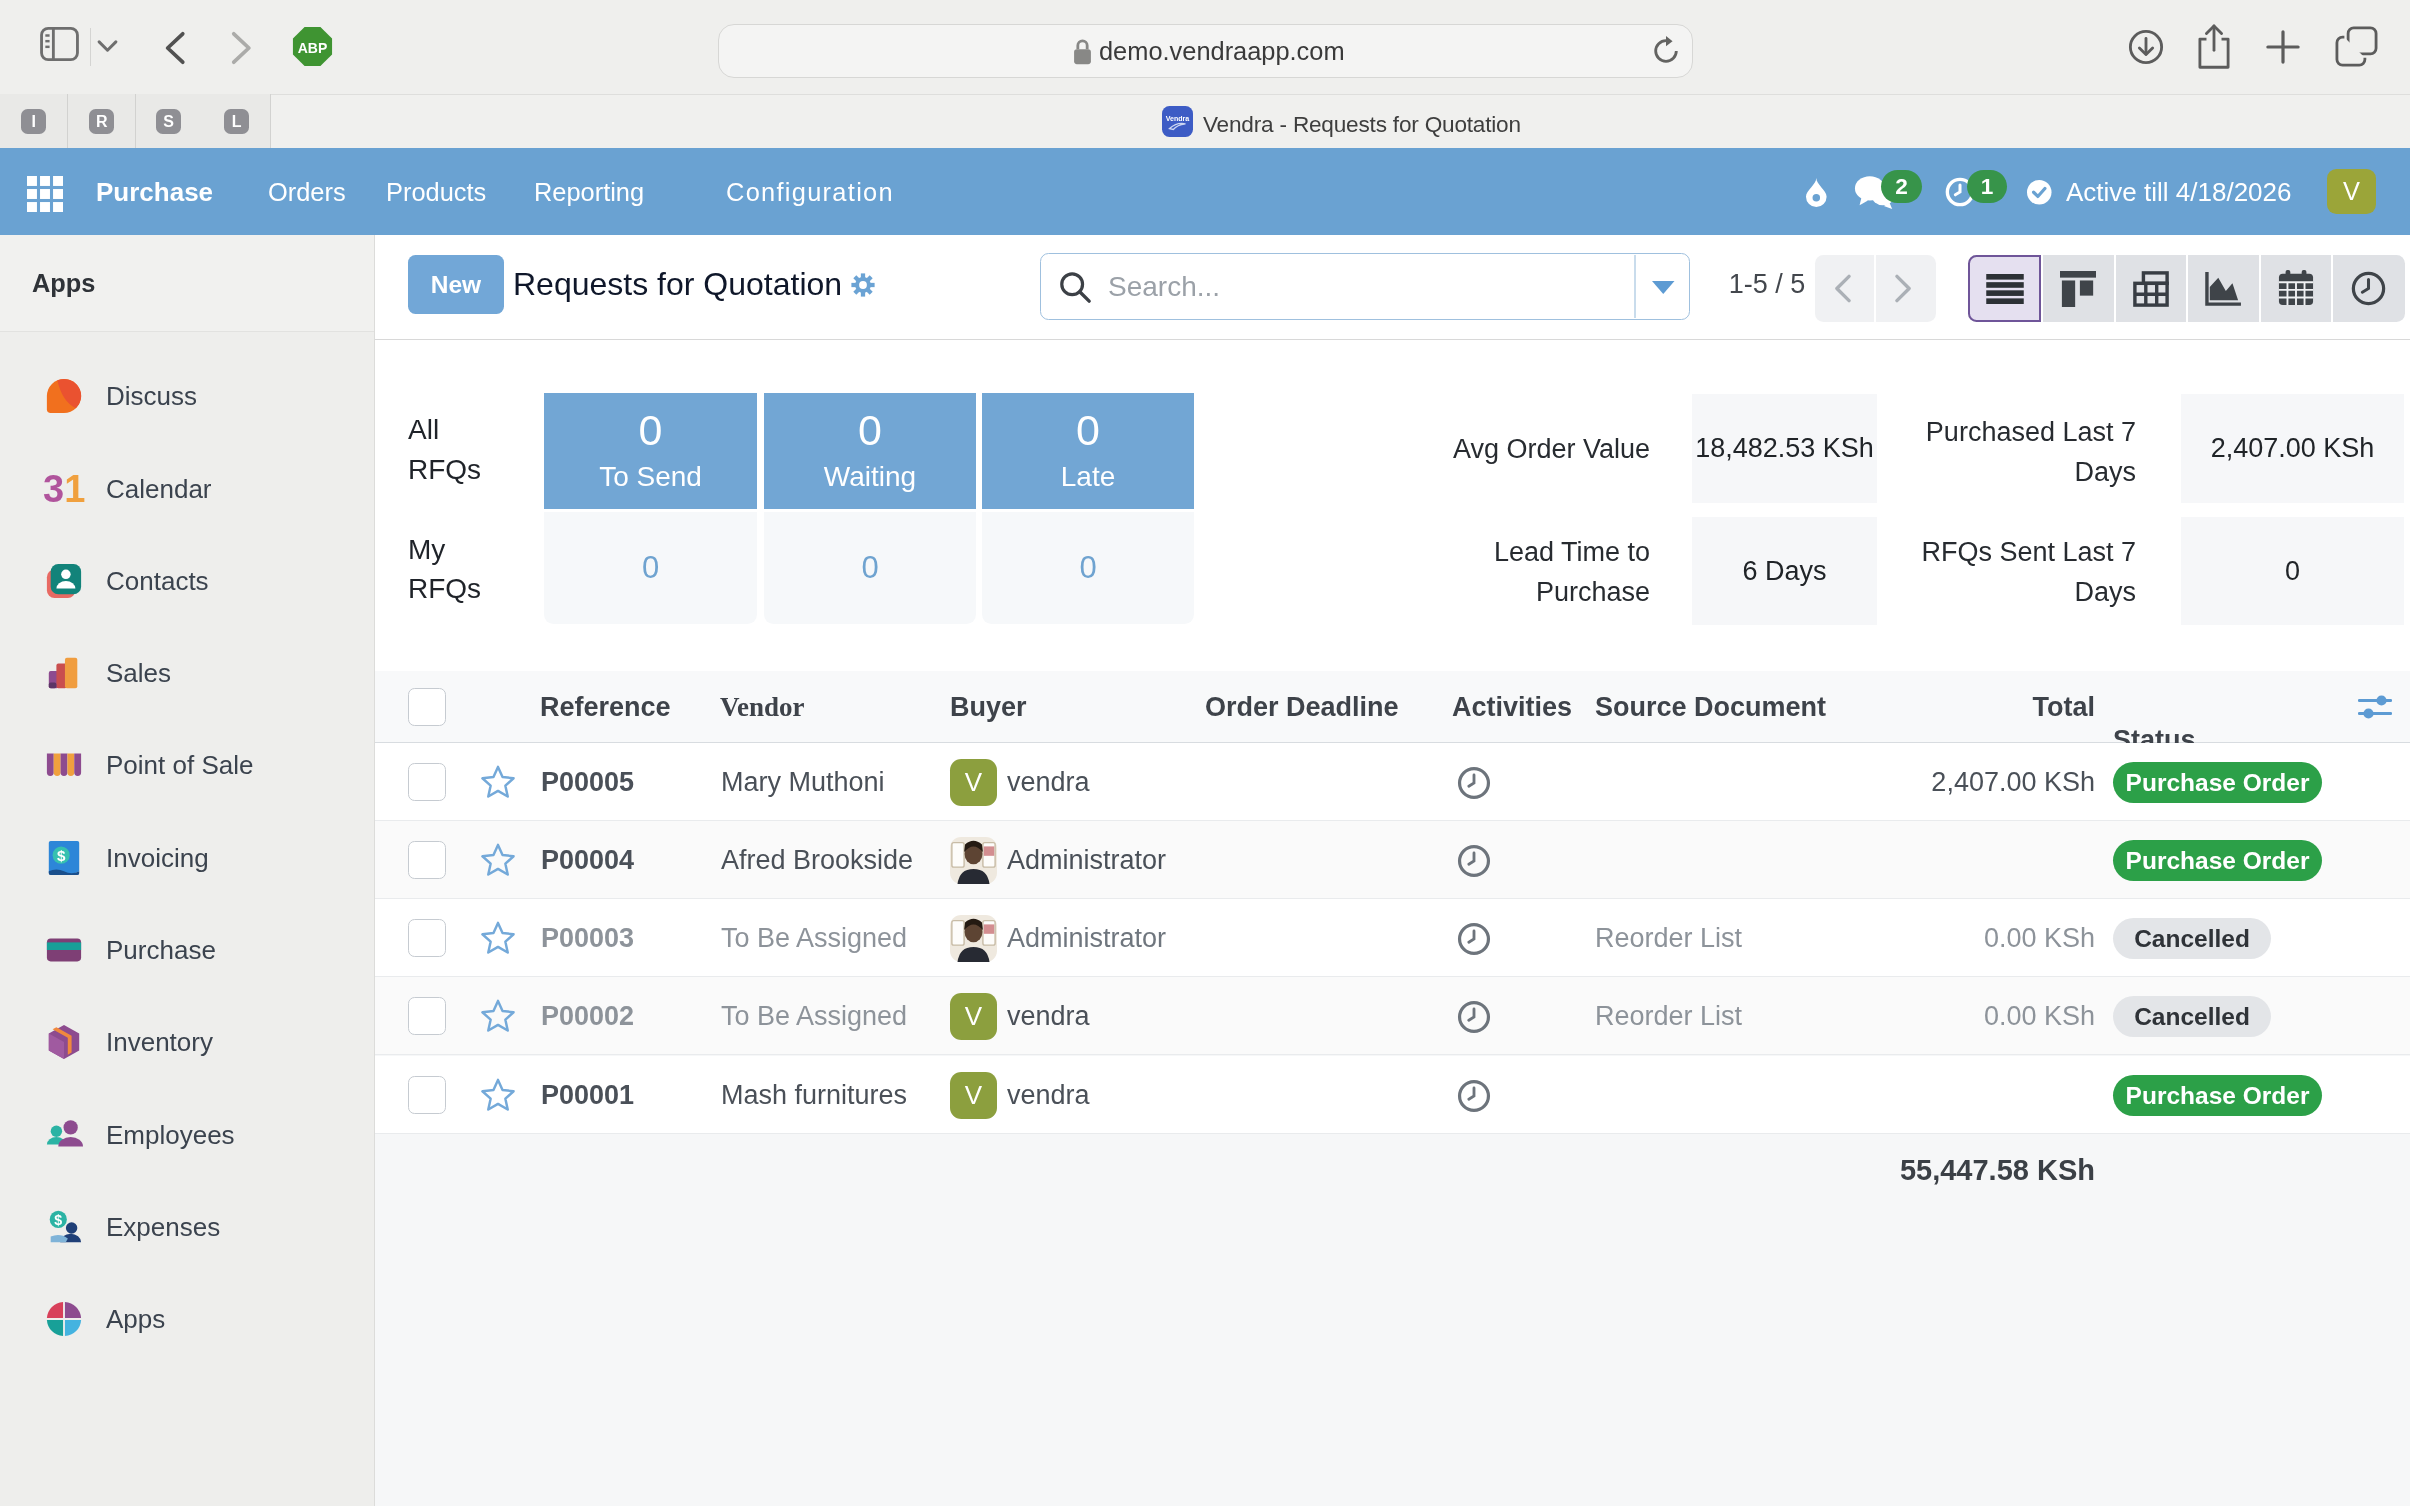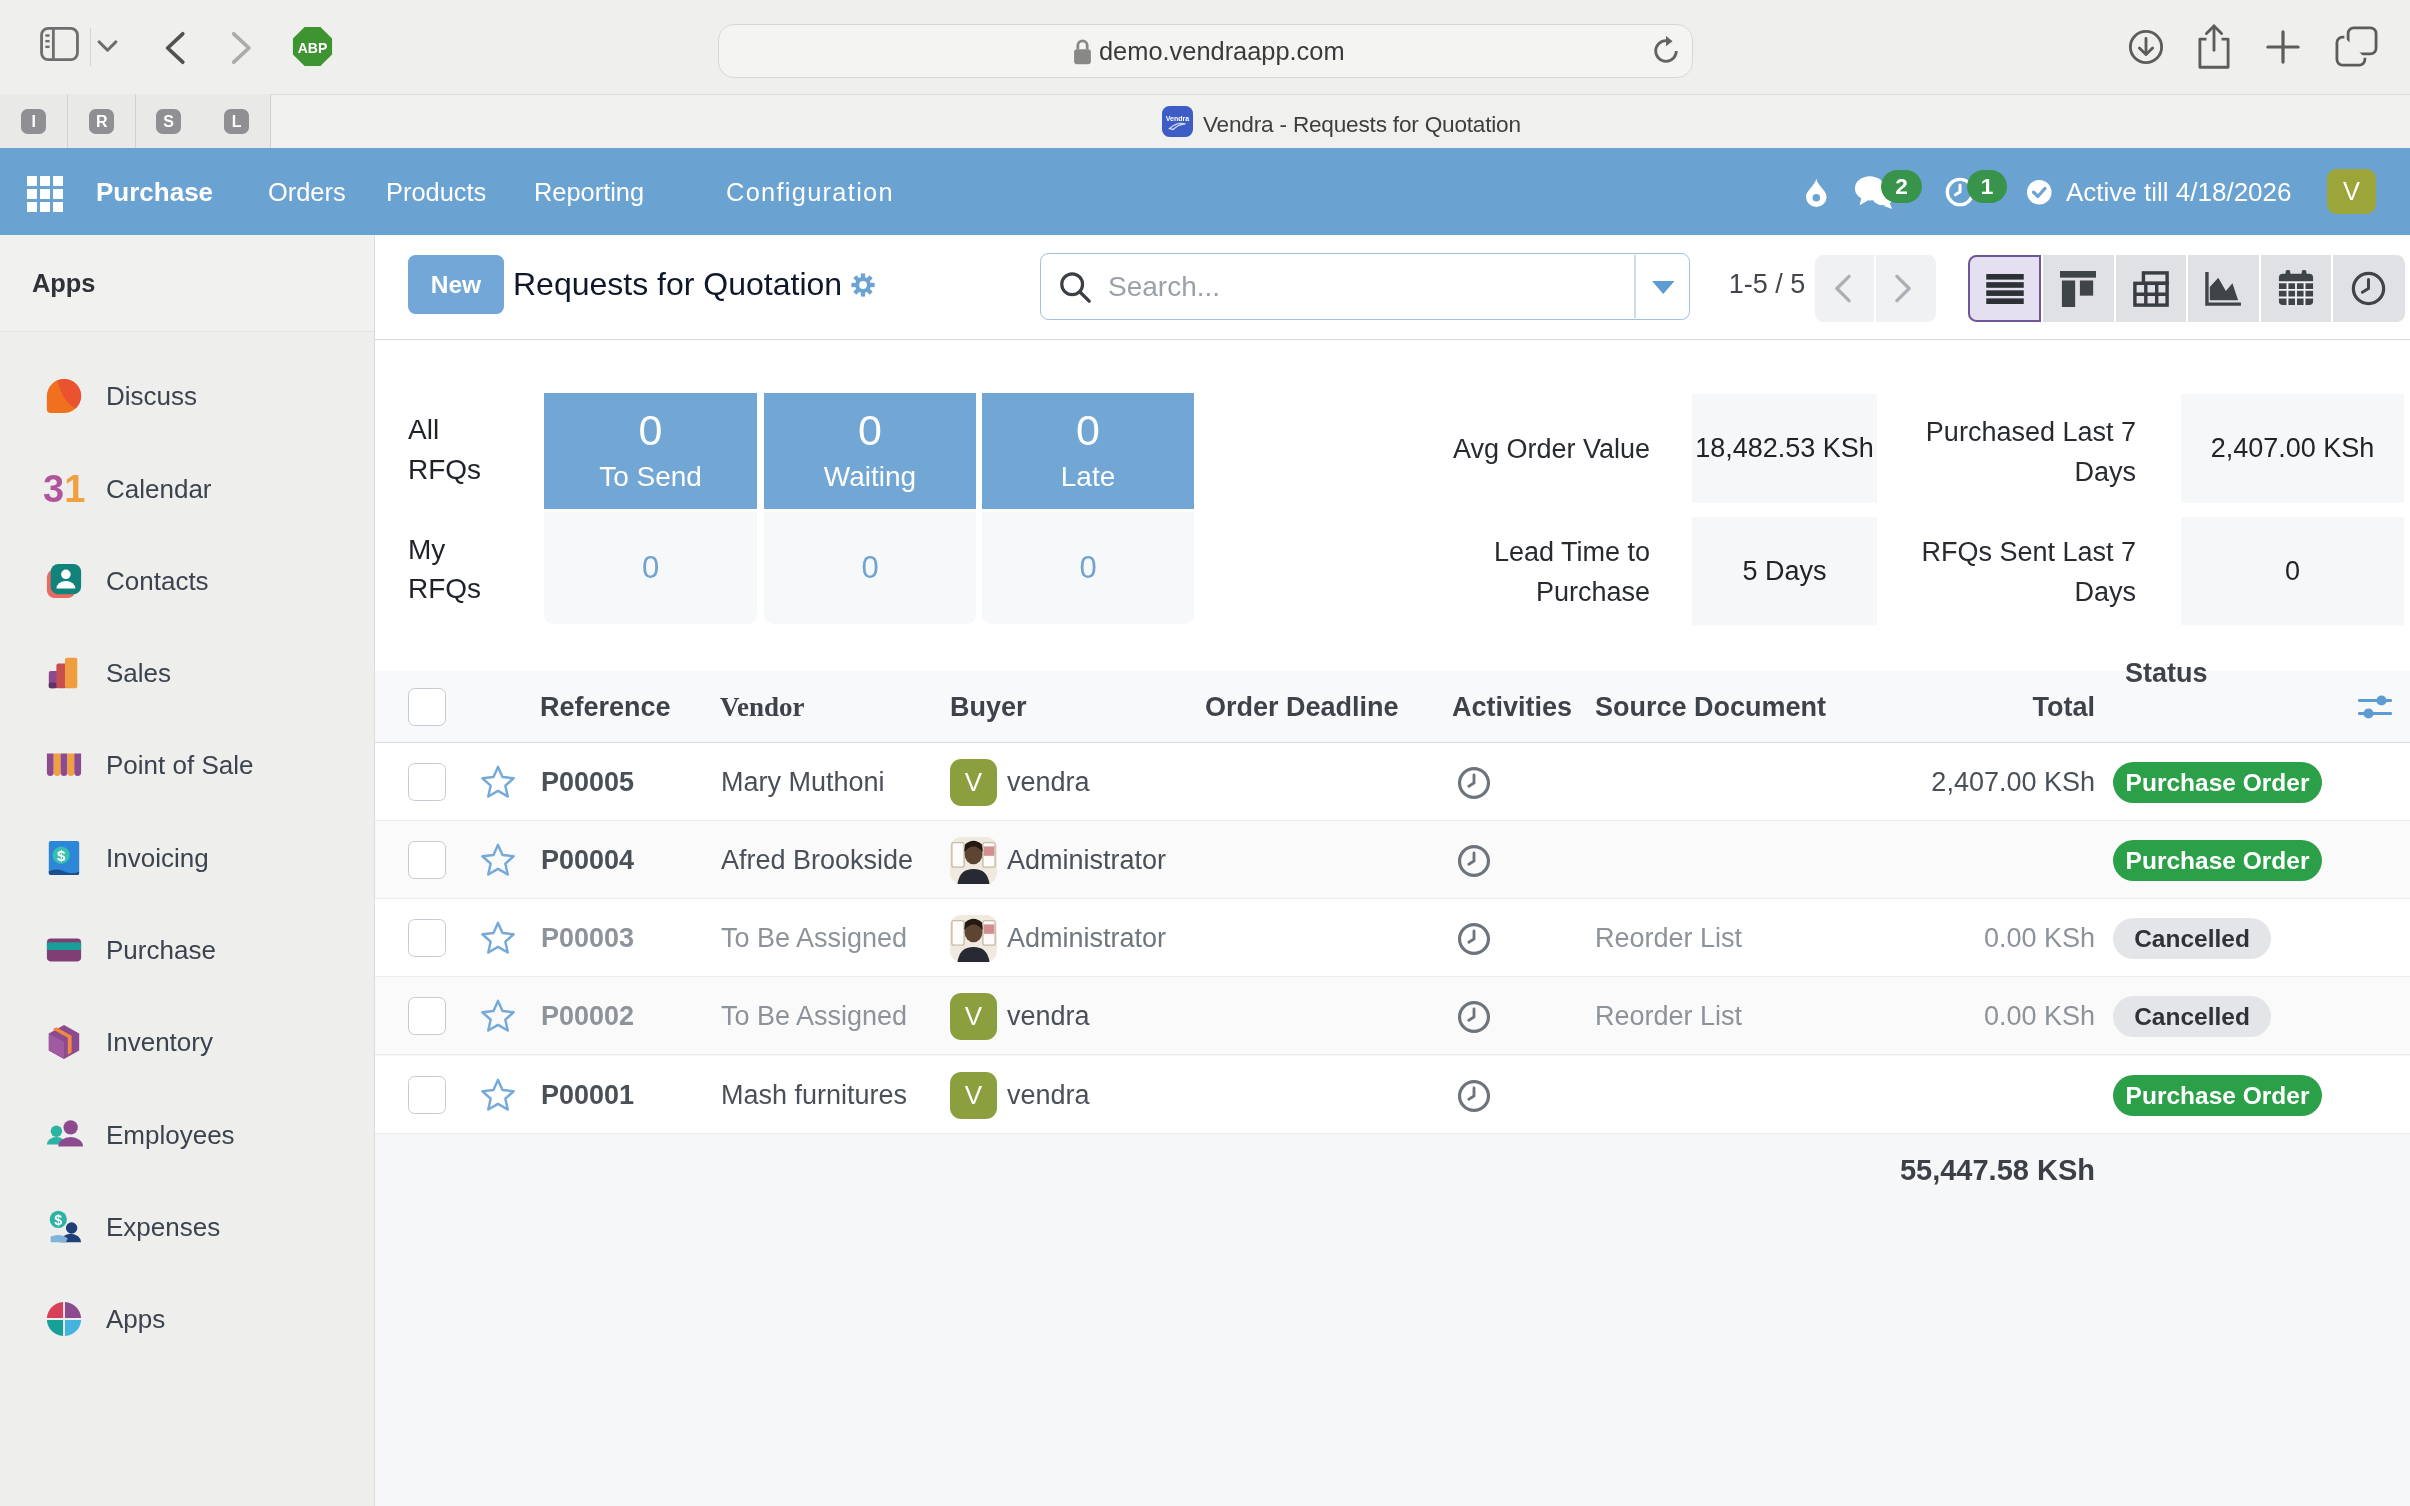--- a/index.html
+++ b/index.html
@@ -295,35 +295,35 @@
 <div class="abs graybox" style="left:982px;top:512px;width:212px;">
     <div style="font-size:31px;color:#6fa3d0;margin-top:38px;">0</div>
   </div>
 
 <div class="abs kpilabel" style="left:1368px;top:429px;width:282px;">Avg Order Value</div>
 <div class="abs kpibox" style="left:1692px;top:394px;width:185px;height:109px;">18,482.53 KSh</div>
 <div class="abs kpilabel" style="left:1854px;top:412px;width:282px;">Purchased Last 7<br>Days</div>
 <div class="abs kpibox" style="left:2181px;top:394px;width:223px;height:109px;">2,407.00 KSh</div>
 
 <div class="abs kpilabel" style="left:1368px;top:532px;width:282px;">Lead Time to<br>Purchase</div>
-<div class="abs kpibox" style="left:1692px;top:517px;width:185px;height:108px;">5 Days</div>
+<div class="abs kpibox" style="left:1692px;top:517px;width:185px;height:108px;">6 Days</div>
 <div class="abs kpilabel" style="left:1854px;top:532px;width:282px;">RFQs Sent Last 7<br>Days</div>
 <div class="abs kpibox" style="left:2181px;top:517px;width:223px;height:108px;">0</div>
 <div class="abs" id="tablearea"></div>
 
 <div class="abs" style="left:375px;top:671px;width:2036px;height:72px;background:#f8f9fa;border-bottom:0.9px solid #d8dce0;"></div>
 <div class="abs" style="left:408px;top:688px;width:38px;height:38px;border:1.9px solid #c6cbd1;border-radius:6.6px;background:#fff;"></div>
 <div class="abs th" style="left:540px;top:671px;">Reference</div>
 <div class="abs th" style="left:720px;top:671px;font-family:Liberation Serif, serif;">Vendor</div>
 <div class="abs th" style="left:950px;top:671px;">Buyer</div>
 <div class="abs th" style="left:1205px;top:671px;text-align:center;">Order Deadline</div>
 <div class="abs th" style="left:1452px;top:671px;">Activities</div>
 <div class="abs th" style="left:1595px;top:671px;">Source Document</div>
 <div class="abs th" style="left:1836px;top:671px;width:259px;text-align:right;">Total</div>
-<div class="abs th" style="left:2113px;top:637px;margin-left:12px;">Status</div>
+<div class="abs th" style="left:2113px;top:704px;">Status</div>
 <svg class="abs" style="left:2358px;top:694px;" width="34" height="26" viewBox="0 0 36 28">
   <g stroke="#5d9bd3" stroke-width="3" stroke-linecap="round">
     <line x1="1" y1="7" x2="35" y2="7"></line>
       <line x1="1" y1="21" x2="35" y2="21"></line>
   </g>
   <circle cx="25" cy="7" r="5.5" fill="#5d9bd3"></circle>
   <circle cx="11" cy="21" r="5.5" fill="#5d9bd3"></circle>
 </svg>
 
 <div class="abs row" style="top:743px;left:375px;">

